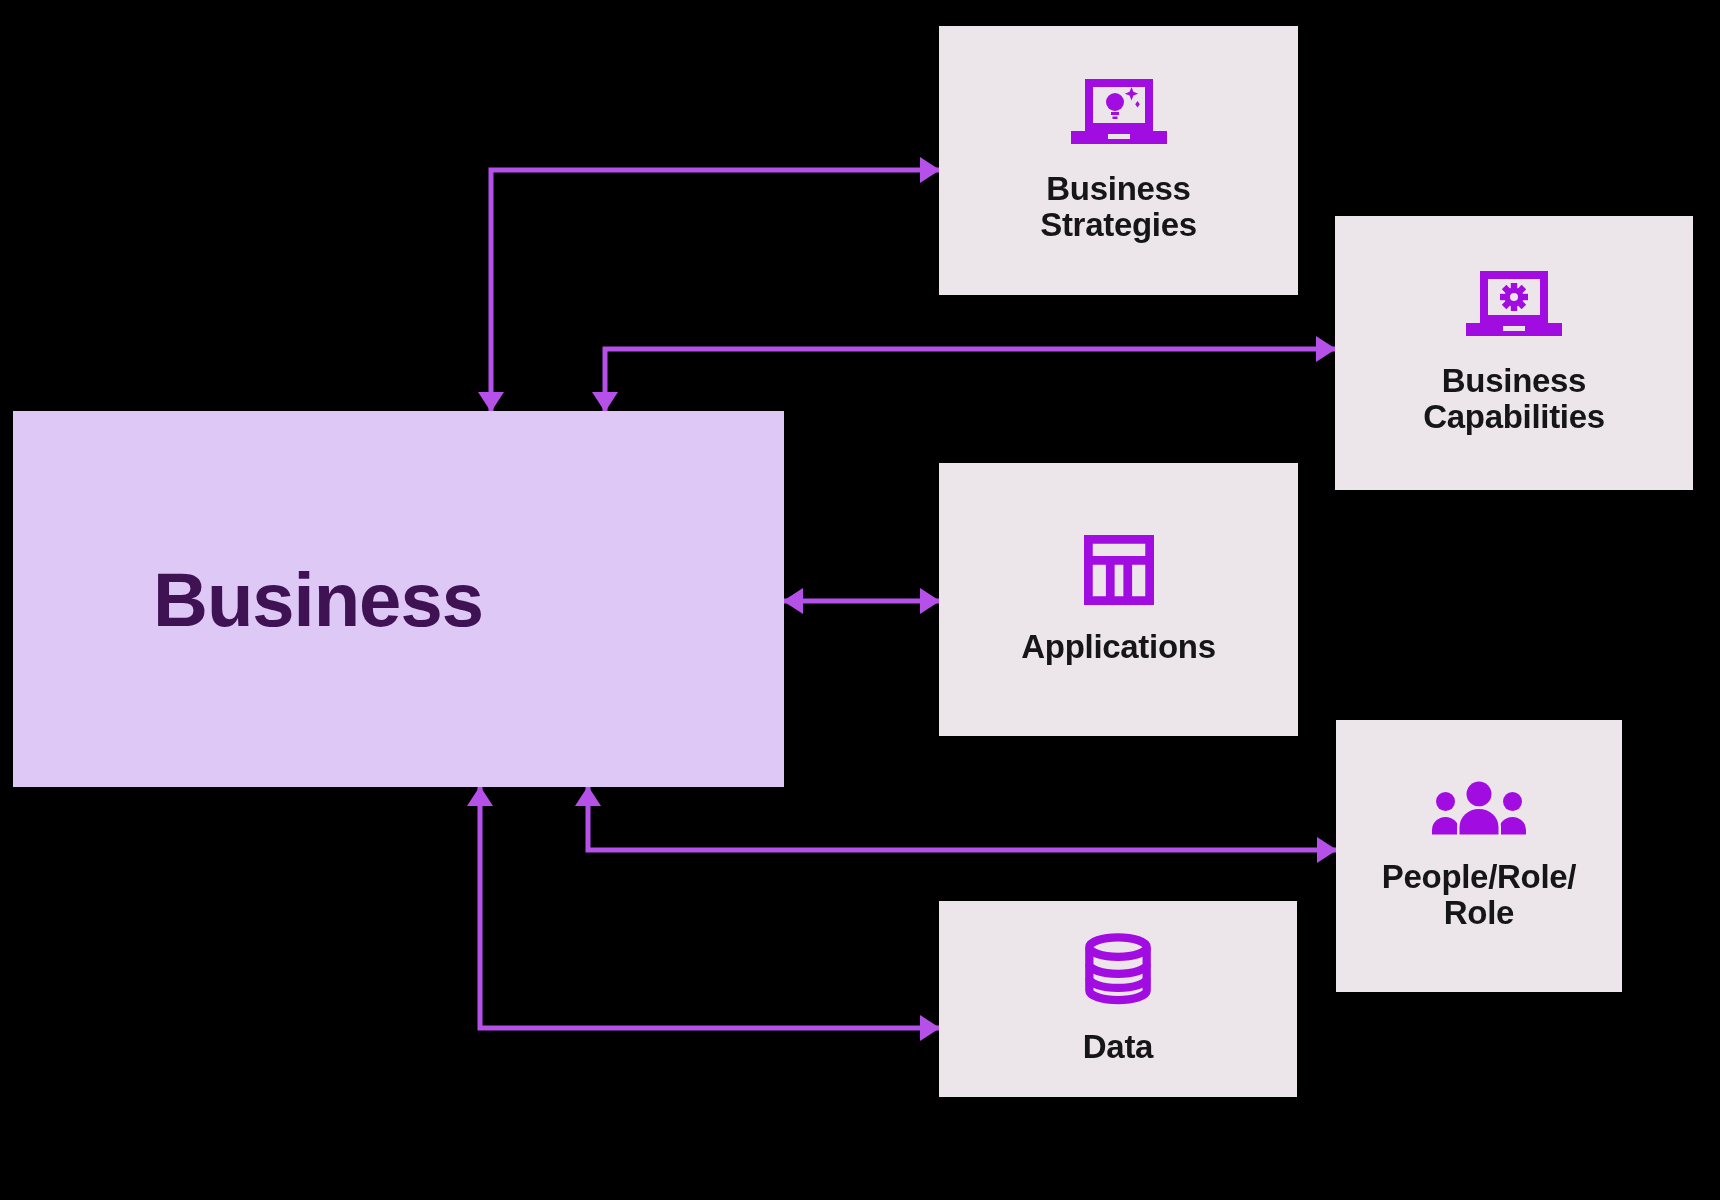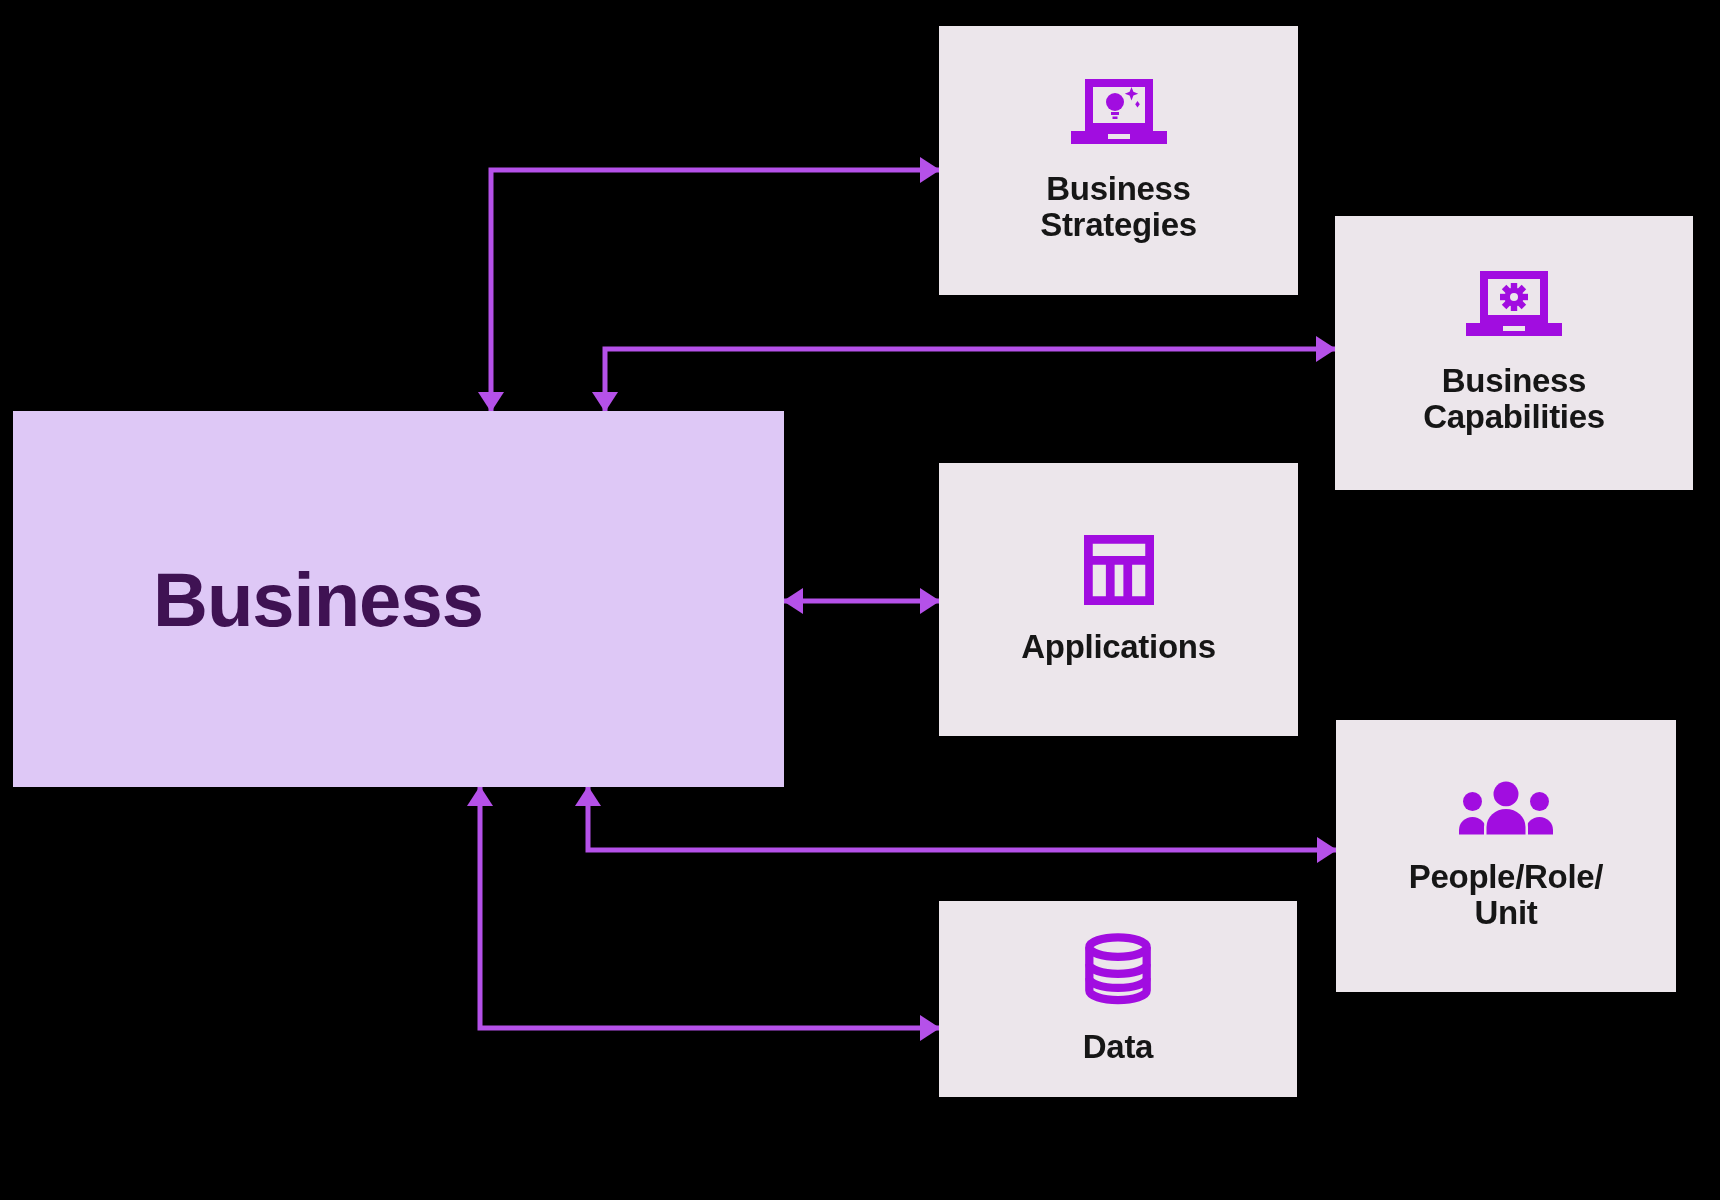--- a/index.html
+++ b/index.html
@@ -40,21 +40,21 @@
   }
   .node .icon{color:var(--icon);display:block;line-height:0;}
   .nlabel{
     color:var(--node-text);
     font-size:33px;font-weight:bold;line-height:36px;
     letter-spacing:-0.3px;
   }
   .n-bs{left:939px;top:26px;width:359px;height:269px;}
   .n-bc{left:1335px;top:216px;width:358px;height:274px;}
   .n-app{left:939px;top:463px;width:359px;height:273px;justify-content:center;}
-  .n-people{left:1336px;top:720px;width:340px;height:272px;}
+  .n-people{left:1336px;top:720px;width:286px;height:272px;}
   .n-data{left:939px;top:901px;width:358px;height:196px;}
 </style>
 </head>
 <body>
 
 <div class="stage">
 
   <svg class="connectors" xmlns="http://www.w3.org/2000/svg">
     <defs>
       <marker id="ah" viewBox="0 0 20 26" refX="19" refY="13" markerWidth="20" markerHeight="26" markerUnits="userSpaceOnUse" orient="auto-start-reverse">
@@ -143,21 +143,21 @@
         <circle cx="80.5" cy="20.5" r="9.5"></circle>
         <path d="M67,53.5 v-4.5 a13.5,13 0 0 1 27,0 v4.5 z"></path>
         <g paint-order="stroke" stroke="var(--node-fill)" stroke-width="5">
           <circle cx="47" cy="13" r="12.5"></circle>
           <path d="M27.5,53.5 v-7.5 a19.5,18 0 0 1 39,0 v7.5 z"></path>
         </g>
       </svg>
     </span>
     <div class="nlabel">
       <span>People/Role/</span><br>
-      <span>Unit</span>
+      <span>Role</span>
     </div>
   </div>
 
   <div class="node n-data">
     <span class="icon">
       <svg width="70" height="72" viewBox="0 0 72 74" xmlns="http://www.w3.org/2000/svg" fill="none" stroke="currentColor" stroke-width="8.5">
         <ellipse cx="36" cy="14.5" rx="29.5" ry="10"></ellipse>
         <path d="M6.5,14.5 V59 a29.5,10 0 0 0 59,0 V14.5"></path>
         <path d="M6.5,32 a29.5,10 0 0 0 59,0"></path>
         <path d="M6.5,46.5 a29.5,10 0 0 0 59,0"></path>

